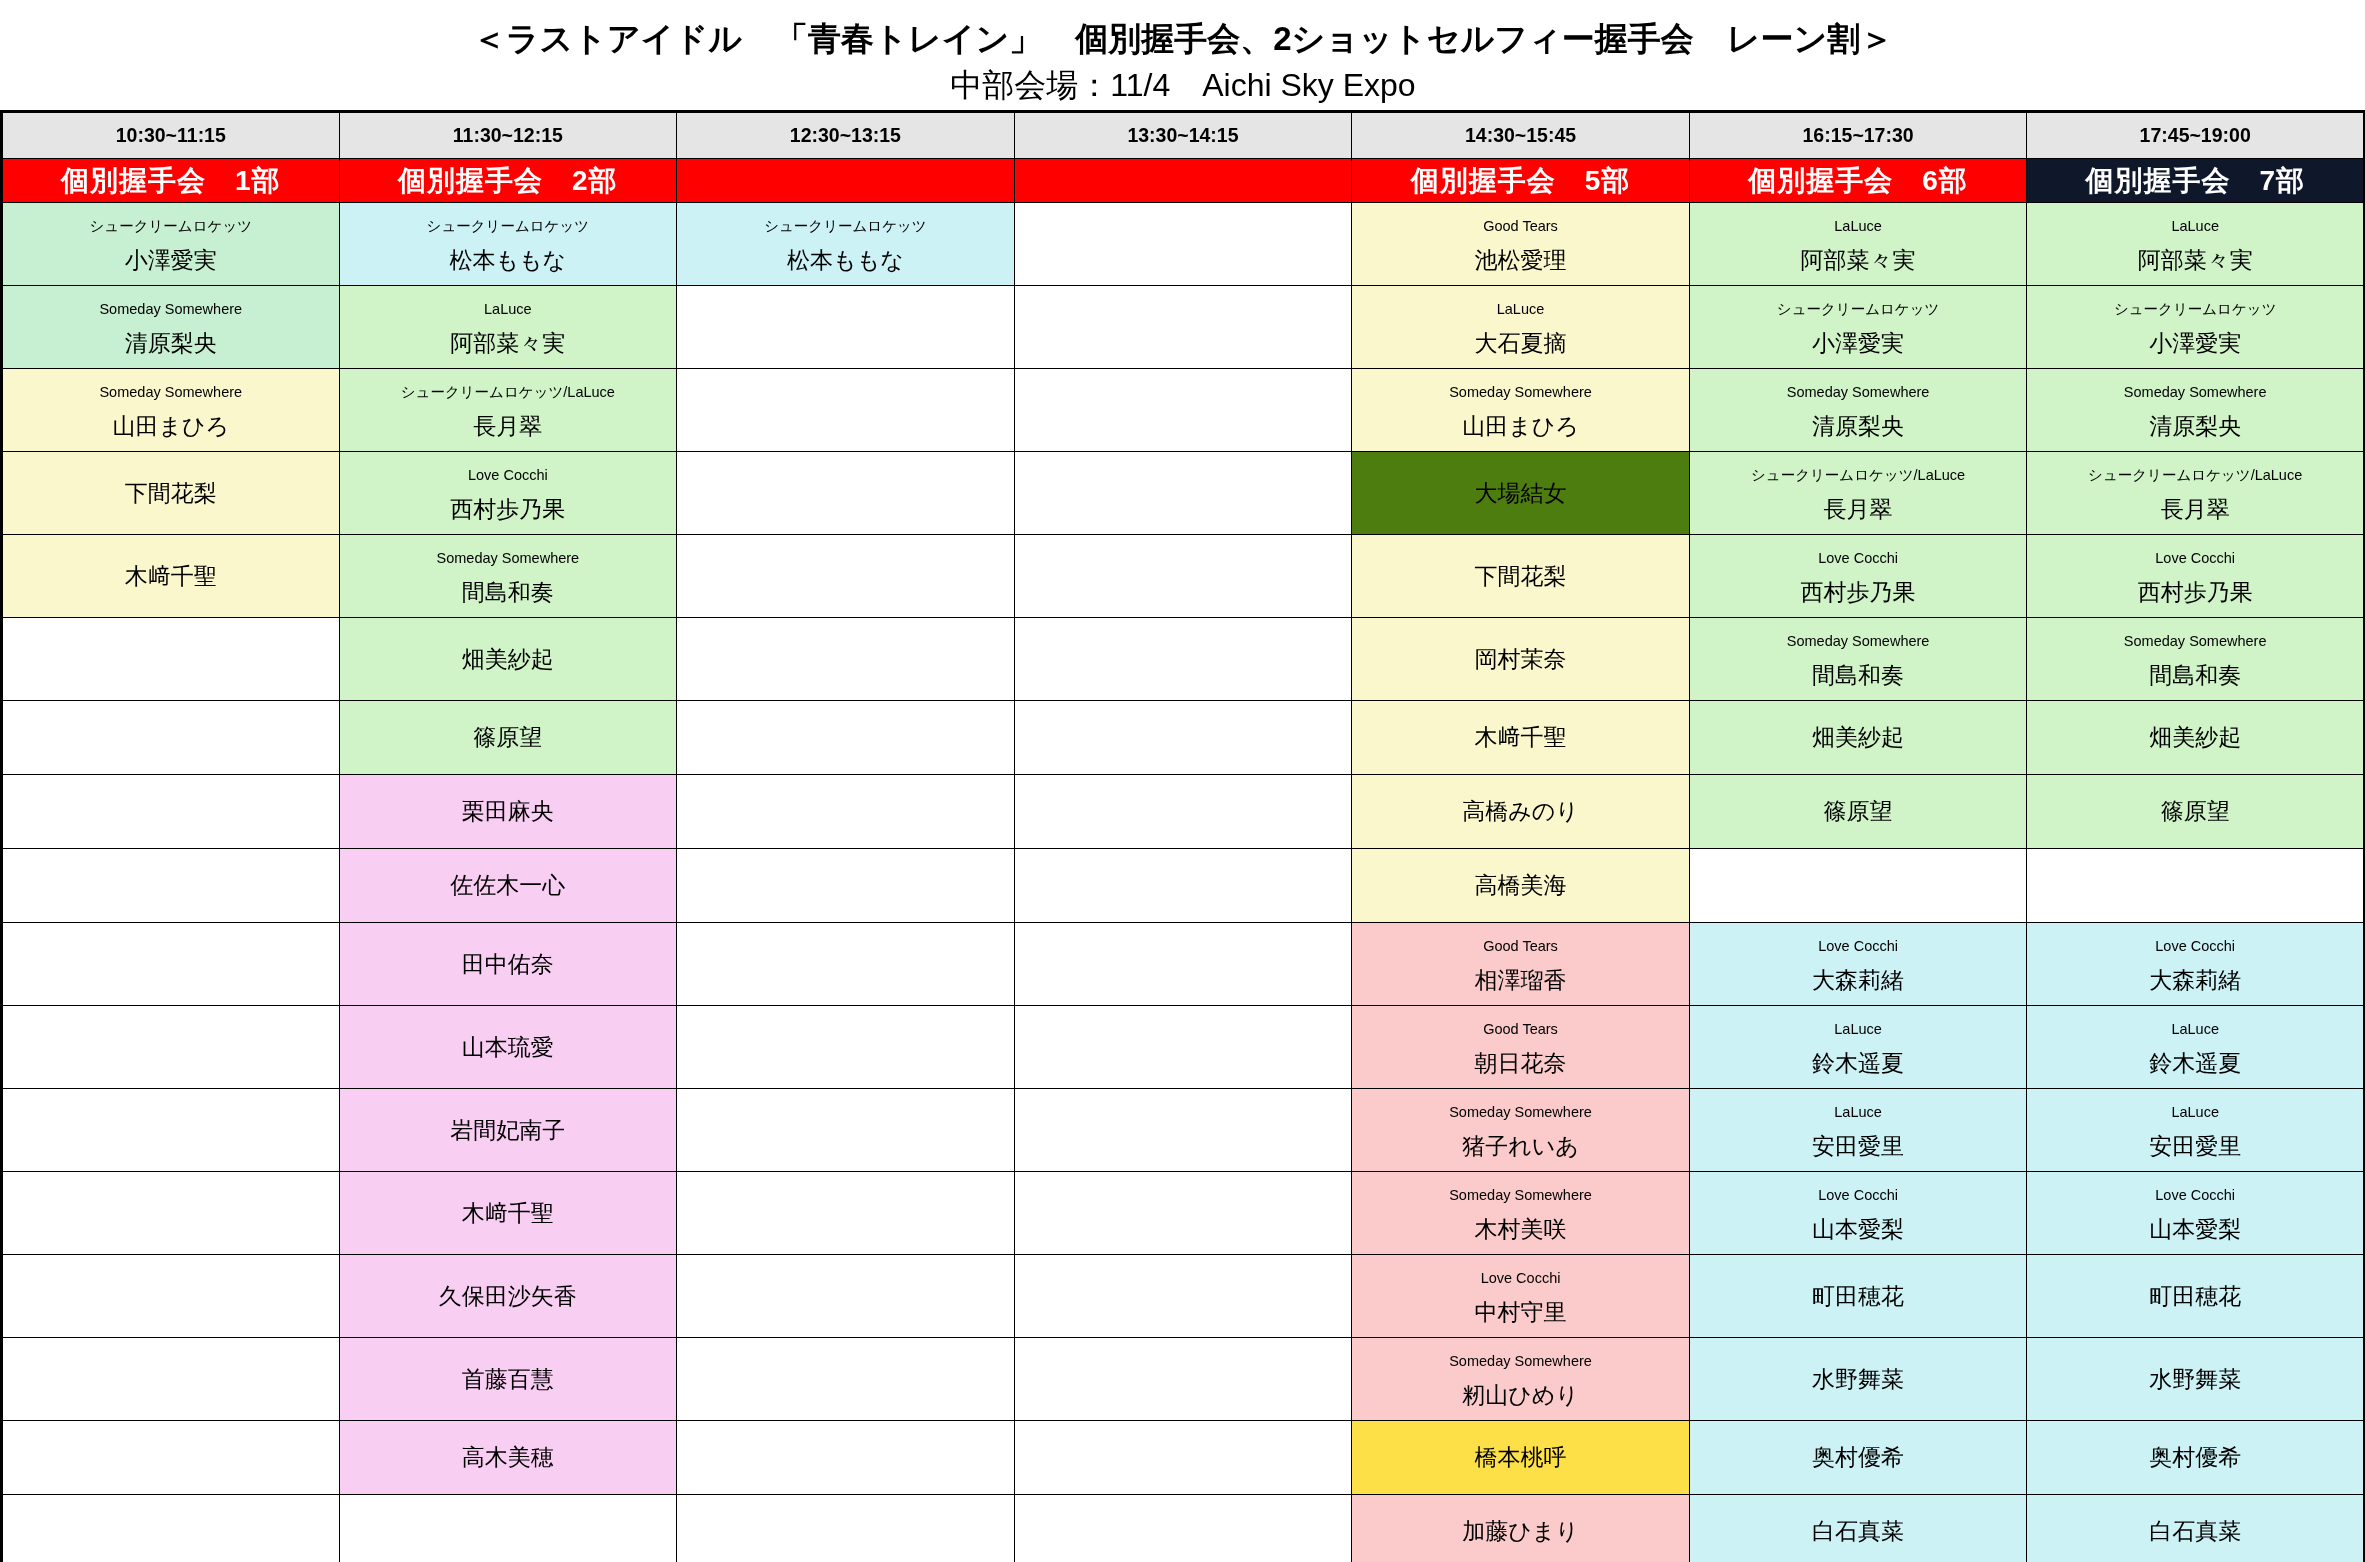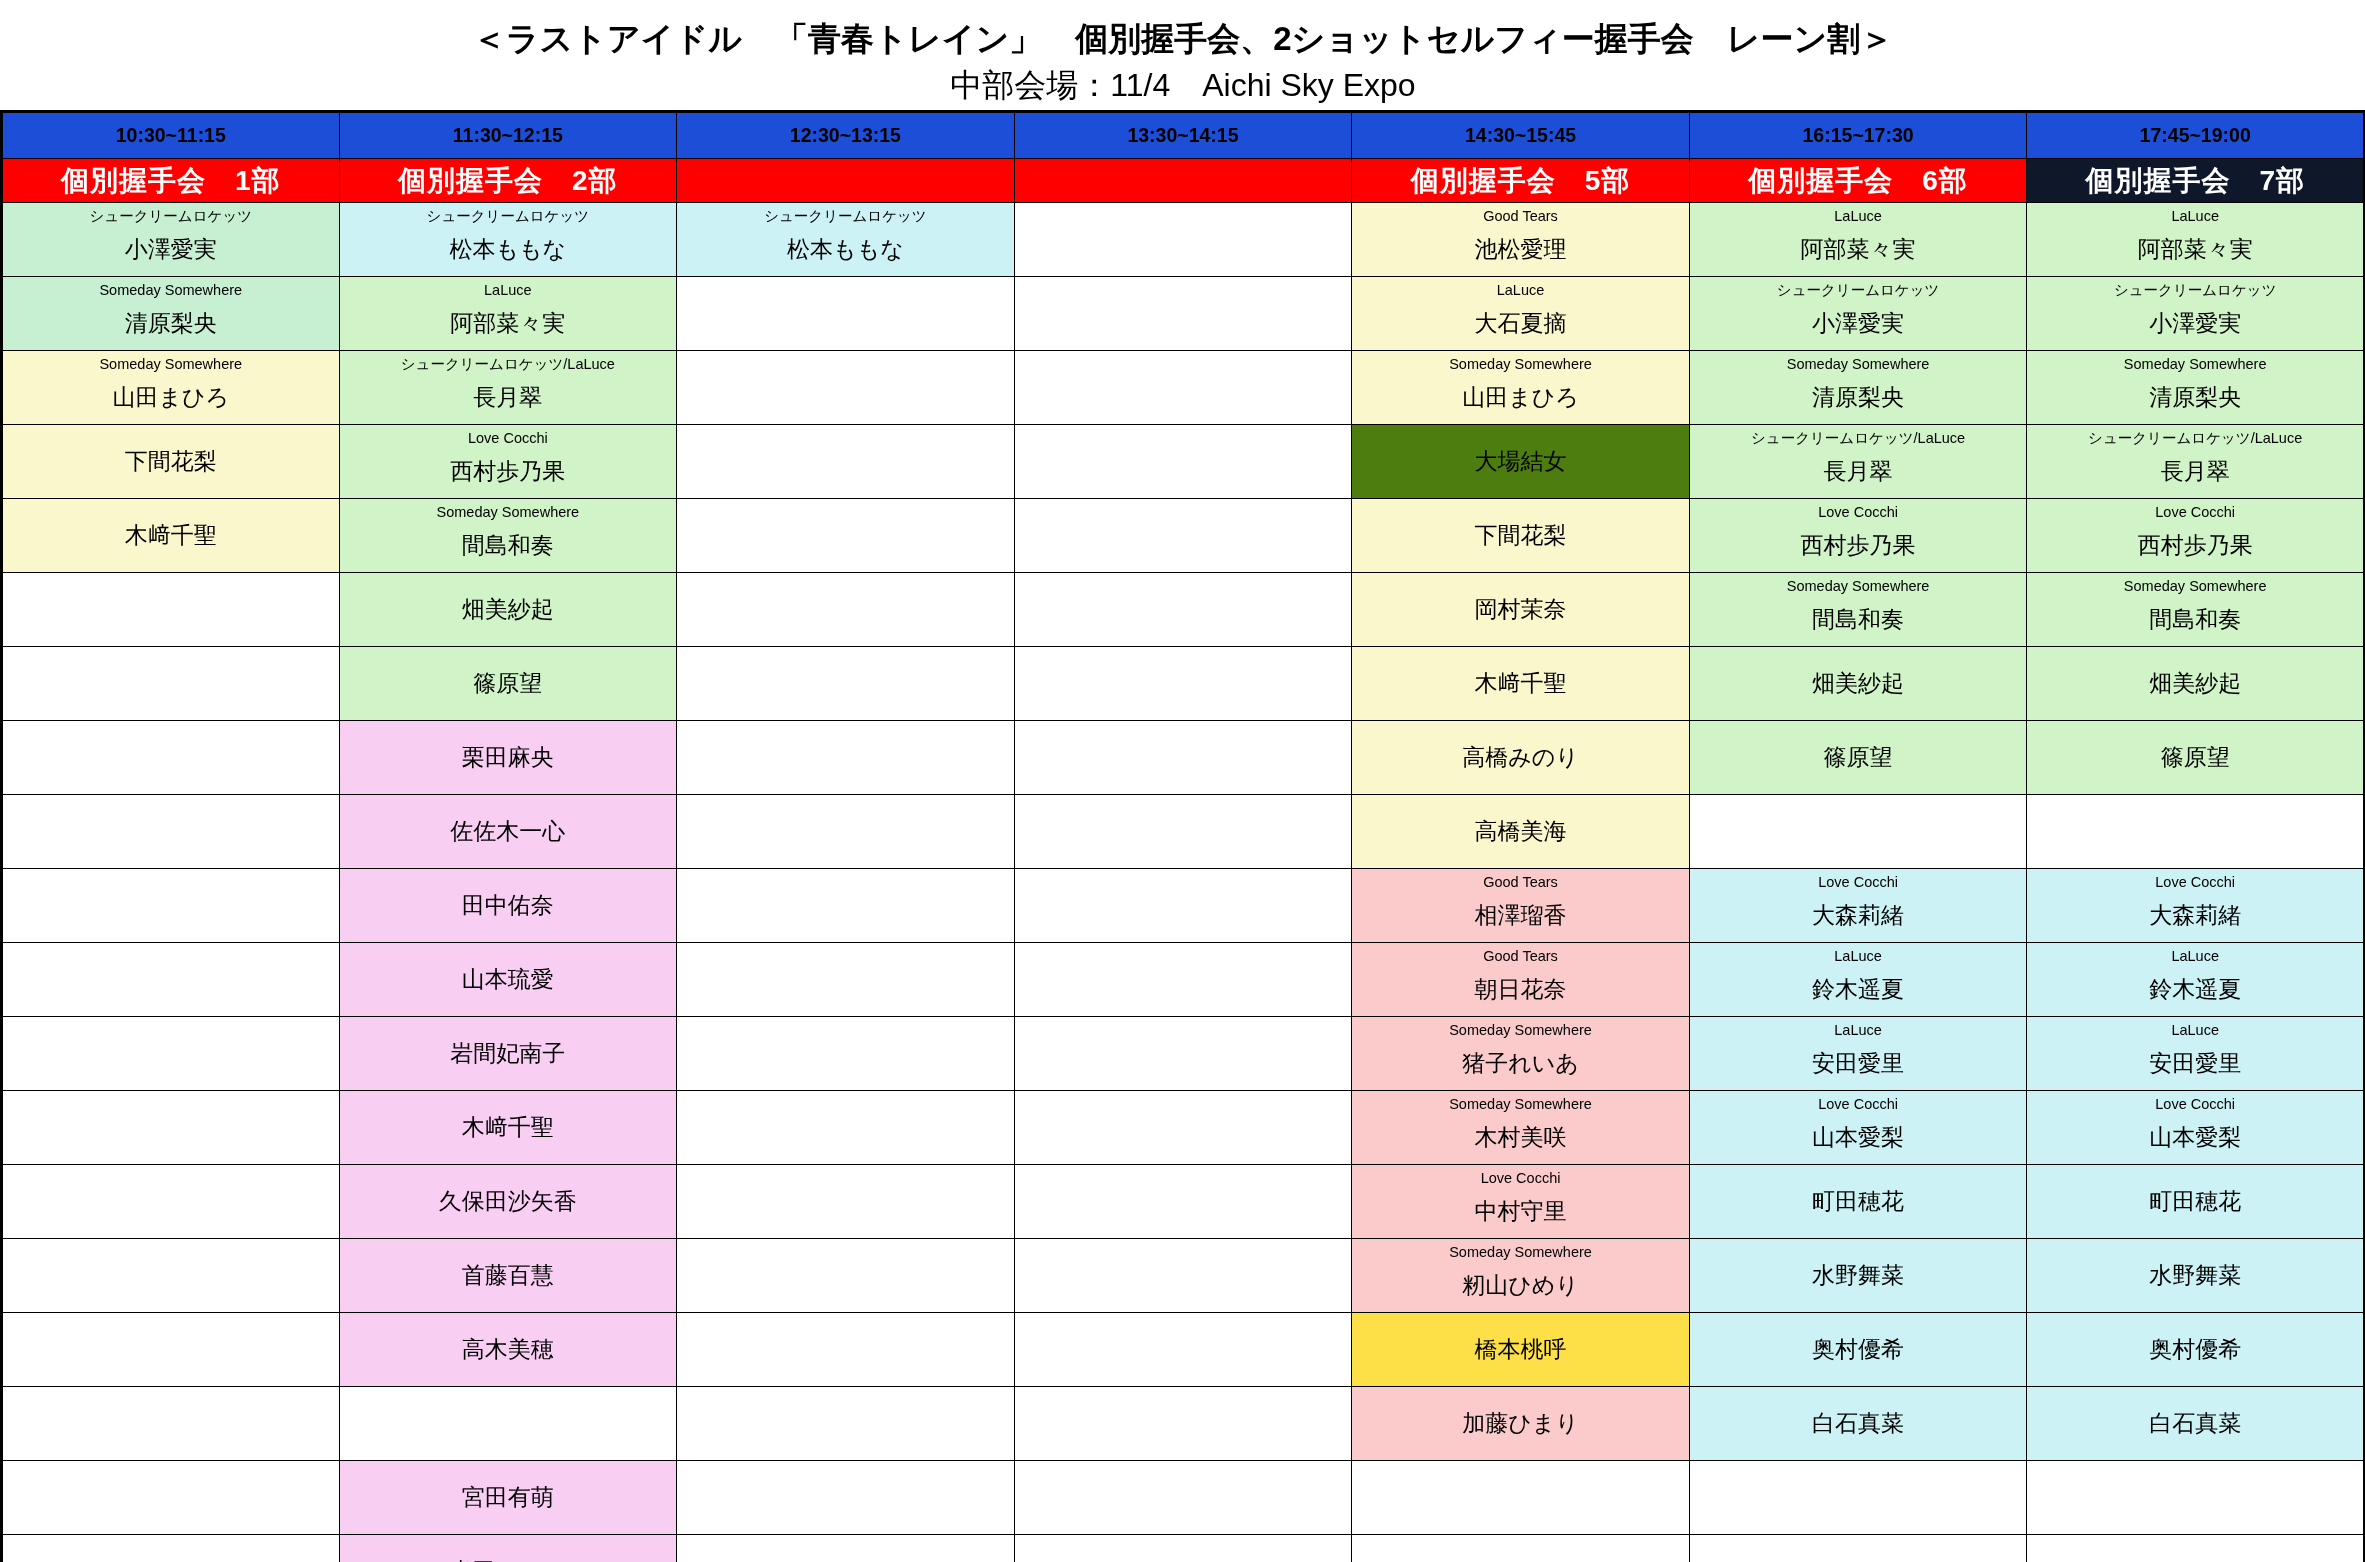--- a/index.html
+++ b/index.html
@@ -35,42 +35,42 @@
   }
   table.grid td {
     border: 1.5px solid #000;
     padding: 0;
     overflow: hidden;
   }
   tr.time-row td {
     height: 45px;
     text-align: center; vertical-align: middle;
     font-size: 19.5px; font-weight: bold;
-    background: #1d4ed8;
+    background: #e5e5e5;
   }
   tr.session-row td {
     height: 43px;
     text-align: center; vertical-align: middle;
     font-size: 28px; font-weight: bold;
     letter-spacing: 1px;
     white-space: nowrap;
   }
   tr.member-row td {
     height: 73px;
     vertical-align: middle;
   }
   .cell {
     height: 70px;
     display: flex; flex-direction: column;
     justify-content: center; align-items: center;
     text-align: center;
   }
   .cell.has-group {
     justify-content: flex-start;
-    padding-top: 2px;
+    padding-top: 14px;
     height: 68px;
   }
   .group {
     font-size: 14.5px;
     line-height: 18px;
     white-space: nowrap;
   }
   .cell.has-group .name {
     flex: 1;
     display: flex; align-items: center;

